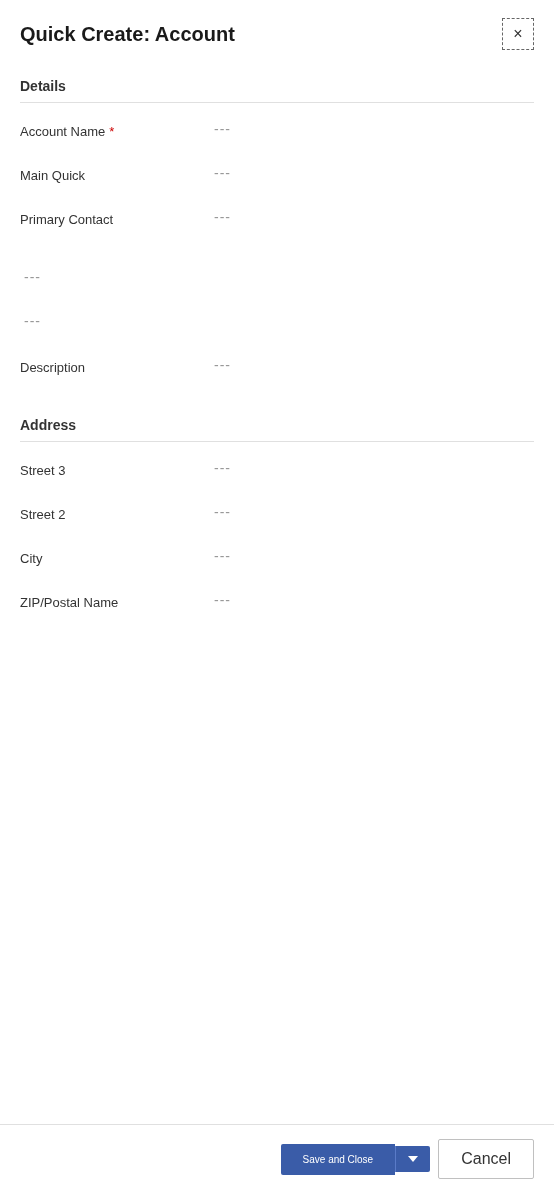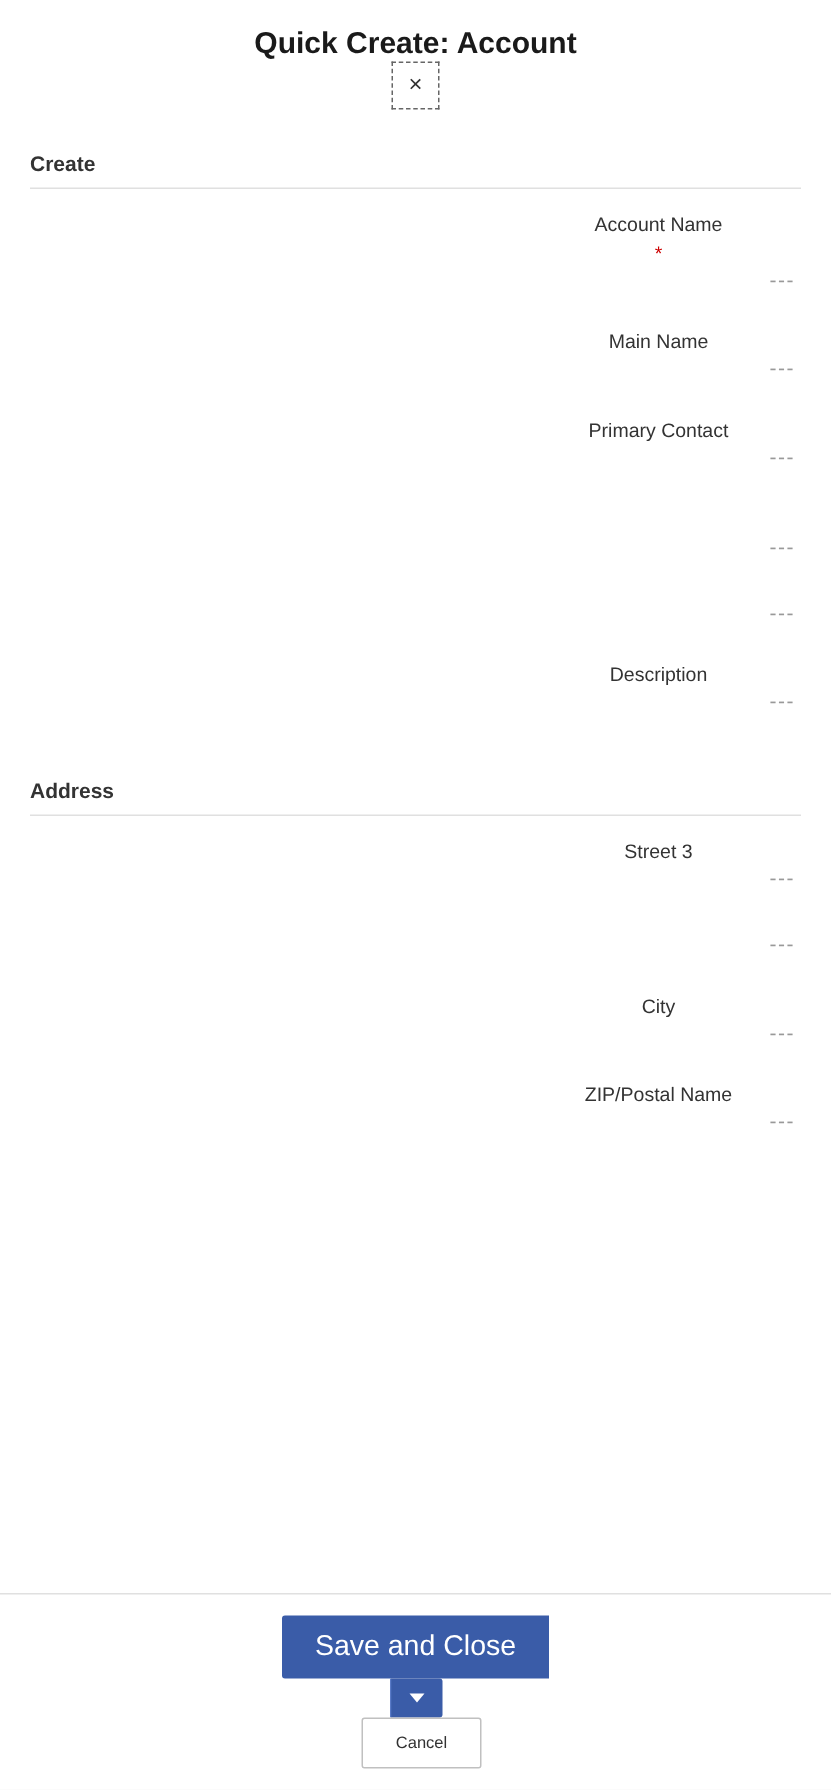--- a/index.html
+++ b/index.html
@@ -1,20 +1,19 @@
 <!DOCTYPE html>
 <html><head>
   <meta charset="utf-8">
   <style>
     * {
       box-sizing: border-box;
       margin: 0;
       padding: 0;
       font-family: 'Segoe UI', Arial, sans-serif;
-      flex-direction: column;
     }
 
     body {
       background: #f3f3f3;
       display: flex;
       justify-content: center;
       align-items: flex-start;
       min-height: 100vh;
     }
 
@@ -115,21 +114,21 @@
       align-items: center;
       gap: 0;
       background: #fff;
     }
 
     .save-close-btn {
       background: #3a5ca8;
       color: #fff;
       border: none;
       padding: 10px 22px;
-      font-size: 19px;
+      font-size: 10px;
       cursor: pointer;
       border-radius: 2px 0 0 2px;
       font-weight: 400;
     }
 
     .dropdown-btn {
       background: #3a5ca8;
       color: #fff;
       border: none;
       border-left: 1px solid #5a7bc8;
@@ -140,21 +139,21 @@
       display: flex;
       align-items: center;
       justify-content: center;
     }
 
     .cancel-btn {
       background: #fff;
       color: #333;
       border: 1px solid #c0c0c0;
       padding: 10px 22px;
-      font-size: 11px;
+      font-size: 16px;
       cursor: pointer;
       border-radius: 2px;
       margin-left: 8px;
     }
 
     .chevron-down {
       display: inline-block;
       width: 0;
       height: 0;
       border-left: 5px solid transparent;
@@ -169,33 +168,33 @@
 
   <div class="panel-header">
     <h1 class="panel-title">Quick Create: Account</h1>
     <button class="close-btn">
       <span>×</span>
     </button>
   </div>
 
   <div class="panel-content">
 
-    <div class="section-header">Create</div>
+    <div class="section-header">Details</div>
 
     <div class="field-row">
       <div class="field-label">
         <span>Account Name</span>
         <span class="required-star">*</span>
       </div>
       <div class="field-value empty-value">---</div>
     </div>
 
     <div class="field-row">
       <div class="field-label">
-        <span>Main Name</span>
+        <span>Main Quick</span>
       </div>
       <div class="field-value empty-value">---</div>
     </div>
 
     <div class="field-row">
       <div class="field-label">
         <span>Primary Contact</span>
       </div>
       <div class="field-value empty-value">---</div>
     </div>
@@ -222,20 +221,23 @@
     <div class="section-header">Address</div>
 
     <div class="field-row">
       <div class="field-label">
         <span>Street 3</span>
       </div>
       <div class="field-value empty-value">---</div>
     </div>
 
     <div class="field-row">
+      <div class="field-label">
+        <span>Street 2</span>
+      </div>
       <div class="field-value empty-value">---</div>
     </div>
 
     <div class="field-row">
       <div class="field-label">
         <span>City</span>
       </div>
       <div class="field-value empty-value">---</div>
     </div>
 

